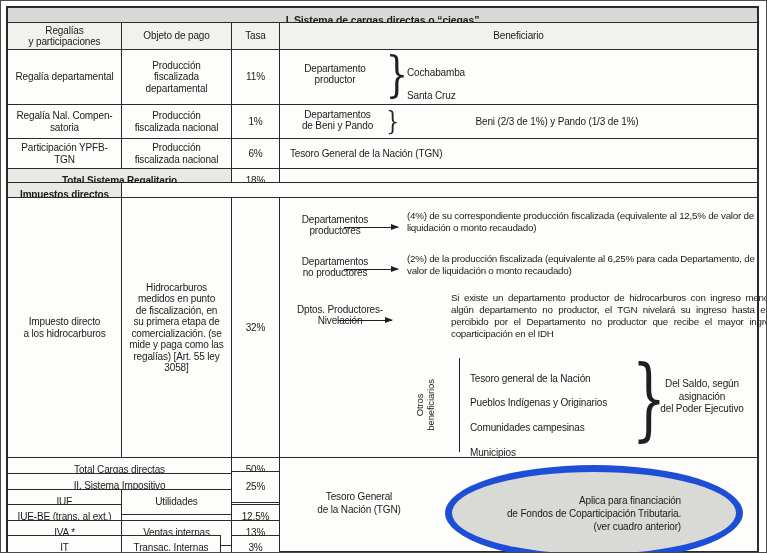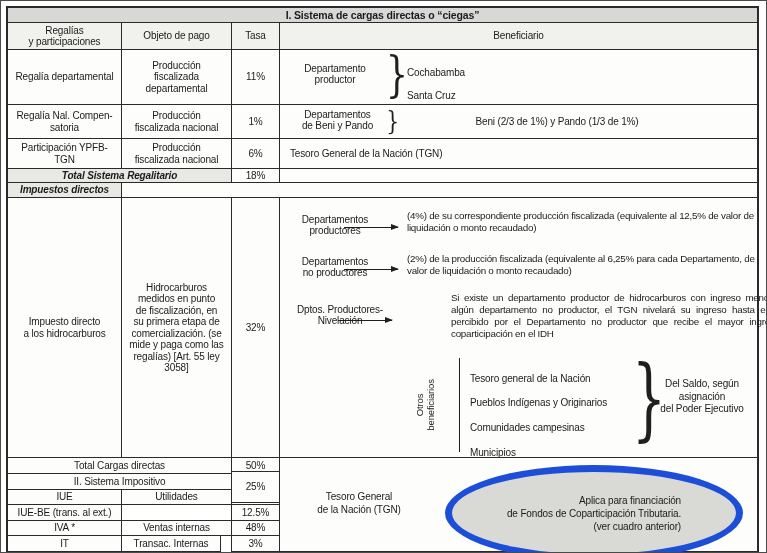--- a/index.html
+++ b/index.html
@@ -11,26 +11,26 @@
     color:#1b1b1b; letter-spacing:-0.15px;
   }
   #table {
     position:absolute; left:6px; top:6px; width:751px; height:545px;
     box-shadow:0 0 0 1px #2a2a2a;
   }
   .cell {
     position:absolute; box-sizing:border-box; border:1px solid #2a2a2a;
     background:#fdfdfb; display:flex; align-items:center; justify-content:center;
     text-align:center; white-space:pre-line; font-size:10px; line-height:1.15;
-    padding:6px 2px; overflow:visible;
+    padding:12px 2px; overflow:visible;
   }
   .rel { display:block; padding:0; }          
   .titlebar { background:#d8d9d7; font-weight:bold; font-size:10.5px; }
   .headerrow { background:#f1f1ee; }
-  .shaded { background:#e8e8e5;font-style:italic; }
+  .shaded { background:#e8e8e5; }
   .bold { font-weight:bold; }
   .leftpad { justify-content:flex-start; text-align:left; padding-left:10px; }
   .lbl { position:absolute; text-align:center; font-size:10px; line-height:1.12; white-space:pre-line; }
   .par { position:absolute; text-align:left; font-size:9.8px; line-height:1.24; letter-spacing:-0.25px; }
   .just { text-align:justify;margin-left:44px; }
   .arrow { position:absolute; height:1px; background:#1f1f1f; }
   .arrow::after {
     content:""; position:absolute; right:-1px; top:-3.5px; width:0; height:0;
     border-left:8px solid #1f1f1f; border-top:3.5px solid transparent; border-bottom:3.5px solid transparent;
   }
@@ -170,20 +170,20 @@
 
     <div class="cell" style="left:0;top:482px;width:115px;height:16px">IUE</div>
     <div class="cell" style="left:114px;top:482px;width:111px;height:16px">Utilidades</div>
     <div class="cell" style="left:224px;top:464px;width:49px;height:32px">25%</div>
 
     <div class="cell" style="left:0;top:497px;width:115px;height:17px">IUE-BE (trans. al ext.)</div>
     <div class="cell" style="left:224px;top:497px;width:49px;height:17px">12.5%</div>
 
     <div class="cell" style="left:0;top:513px;width:115px;height:16px">IVA *</div>
     <div class="cell" style="left:114px;top:513px;width:111px;height:16px">Ventas internas</div>
-    <div class="cell" style="left:224px;top:513px;width:49px;height:16px">48%</div>
+    <div class="cell" style="left:224px;top:513px;width:49px;height:16px">13%</div>
 
     <div class="cell" style="left:0;top:528px;width:115px;height:17px">IT</div>
     <div class="cell" style="left:114px;top:528px;width:100px;height:17px">Transac. Internas</div>
     <div class="cell" style="left:224px;top:528px;width:49px;height:17px">3%</div>
 
   </div>
 </div>
 
 </body></html>

